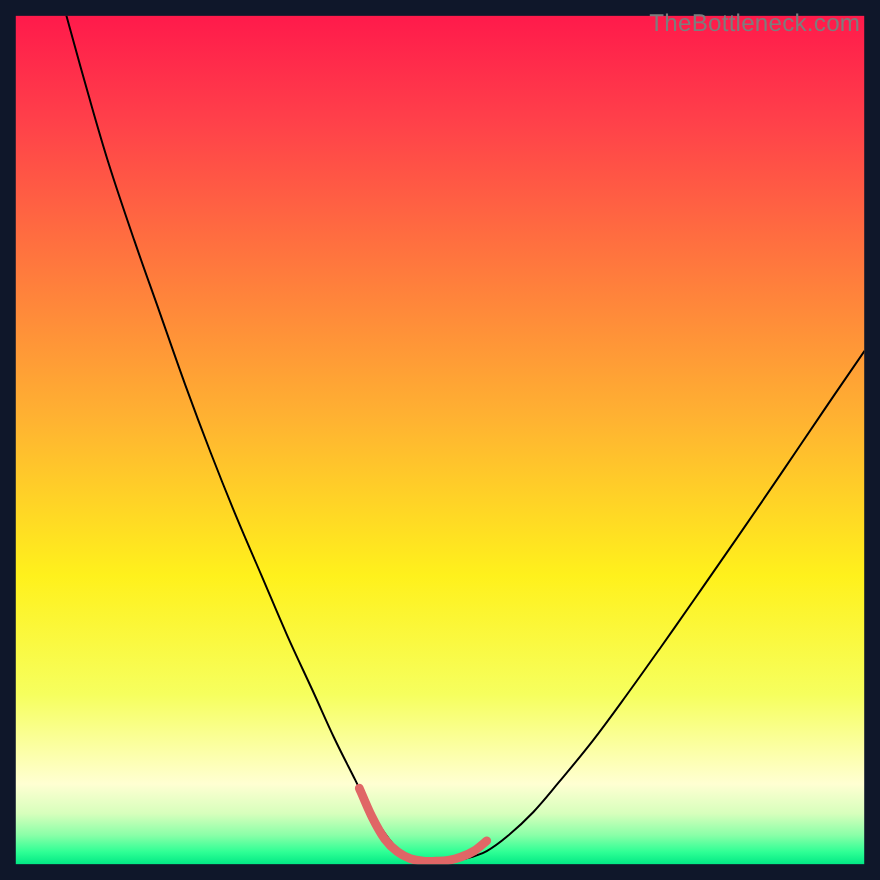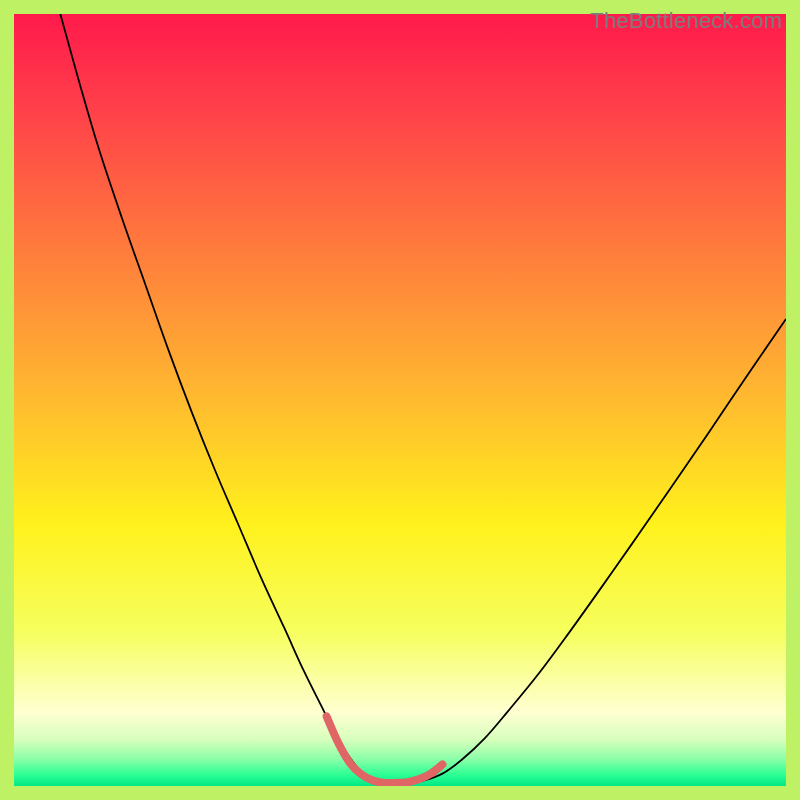--- a/index.html
+++ b/index.html
@@ -9,21 +9,21 @@
     height: 800px;
     background: #000;
     overflow: hidden;
   }
   .frame {
     position: absolute;
     left: 0;
     top: 0;
     width: 800px;
     height: 800px;
-    background: #bef264;
+    background: #0f172a;
   }
   .plot {
     position: absolute;
     left: 14px;
     top: 14px;
     width: 772px;
     height: 772px;
     overflow: hidden;
   }
   .watermark {

